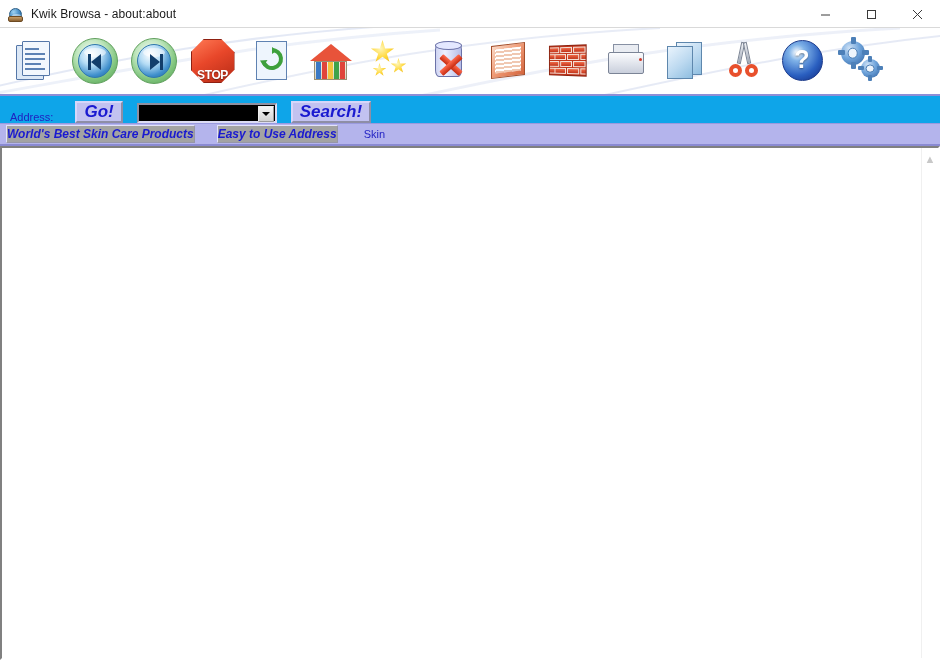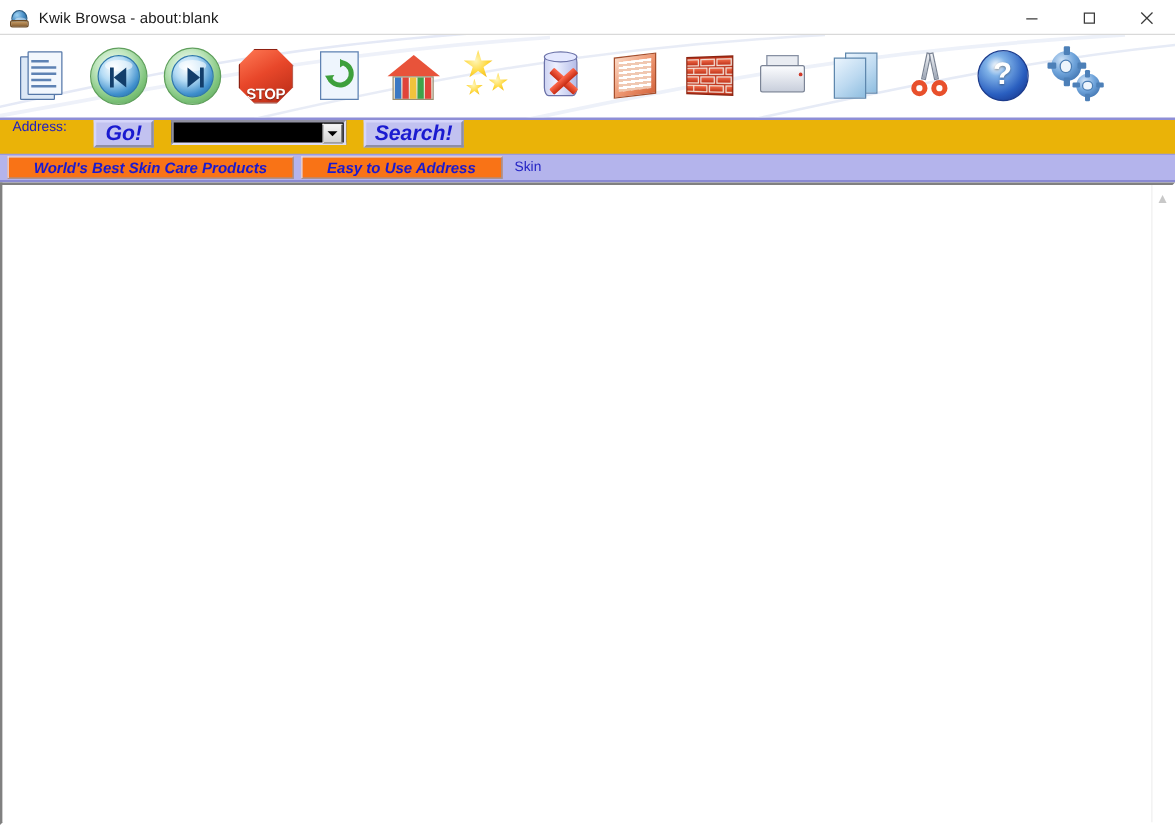--- a/index.html
+++ b/index.html
@@ -274,22 +274,22 @@
     background: #eef5fc; border: 1px solid #4d7fb5;
   }
   .tooth {
     position: absolute; background: #4d80b8;
     border-radius: 1px;
   }
 
   
   .addrbar {
     height: 16px; min-height: 28px;
-    background: #eab308;
-    display: flex; align-items: flex-start;
+    background: #0ea5e9;
+    display: flex; align-items: flex-end;
     padding: 0 4px;
     border-bottom: 1px solid #9a9ade;
   }
   .addr-label {
     font-size: 11px; color: #2020c0;
     margin-left: 6px; margin-right: 8px;
     white-space: nowrap;
   }
   .addr-input {
     flex: none; width: 290px; height: 18px;
@@ -339,25 +339,25 @@
   .linksbar {
     height: 22px; min-height: 22px;
     background: #b4b4ec;
     display: flex; align-items: center;
     padding-left: 6px;
     border-bottom: 2px solid #8a8ad2;
   }
   .linkbtn {
     font-style: italic; font-weight: bold;
     color: #1a1ad0; font-size: 12px;
-    background: #f97316;
+    background: #a3a3a3;
     border: 1px outset #e2e2fb;
-    height: 18px; padding: 0 20px;
+    height: 18px; padding: 0 0;
     display: flex; align-items: center;
-    margin-right: 6px; white-space: nowrap;
+    margin-right: 22px; white-space: nowrap;
     font-family: "Liberation Sans", sans-serif;
   }
   .status-text {
     font-size: 11px; color: #2424c4;
     margin-left: 4px; white-space: nowrap;
   }
 
   
   .content-wrap {
     flex: 1; display: flex;
@@ -378,21 +378,21 @@
 </head>
 <body>
 
 <div class="window">
 
   <div class="titlebar">
     <div class="titlebar-icon">
       <div class="globe"></div>
       <div class="globe-base"></div>
     </div>
-    <div class="titlebar-text">Kwik Browsa - about:blank</div>
+    <div class="titlebar-text">Kwik Browsa - about:about</div>
     <div class="win-controls">
       <div class="win-btn">
         <svg width="11" height="11" viewBox="0 0 11 11">
             <line x1="1" y1="6" x2="10" y2="6" stroke="#3a3a3a" stroke-width="1"></line>
           </svg>
       </div>
       <div class="win-btn">
         <svg width="11" height="11" viewBox="0 0 11 11">
             <rect x="1.5" y="1.5" width="8" height="8" fill="none" stroke="#3a3a3a" stroke-width="1"></rect>
           </svg>

